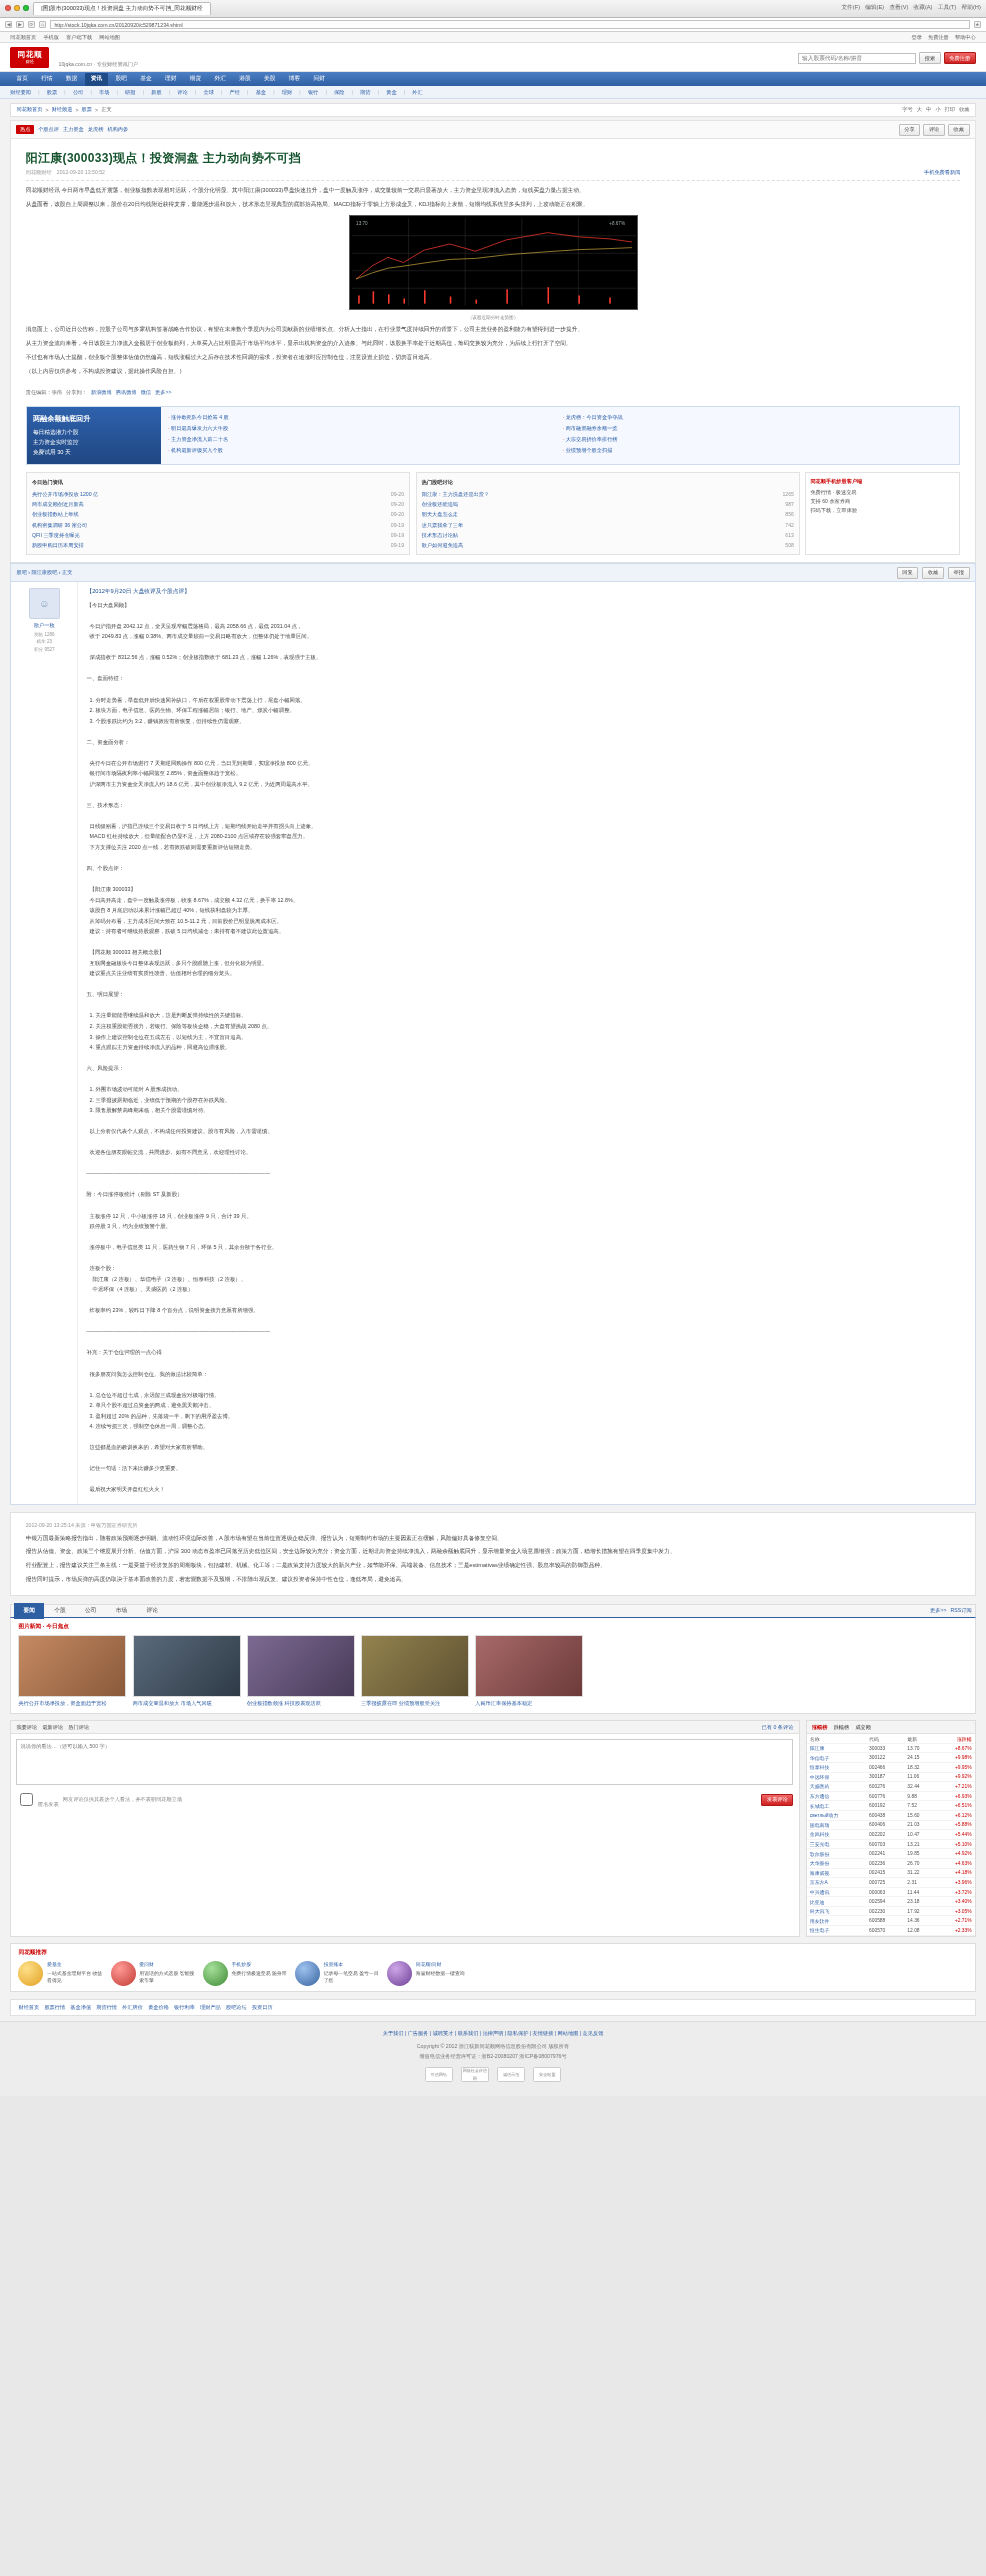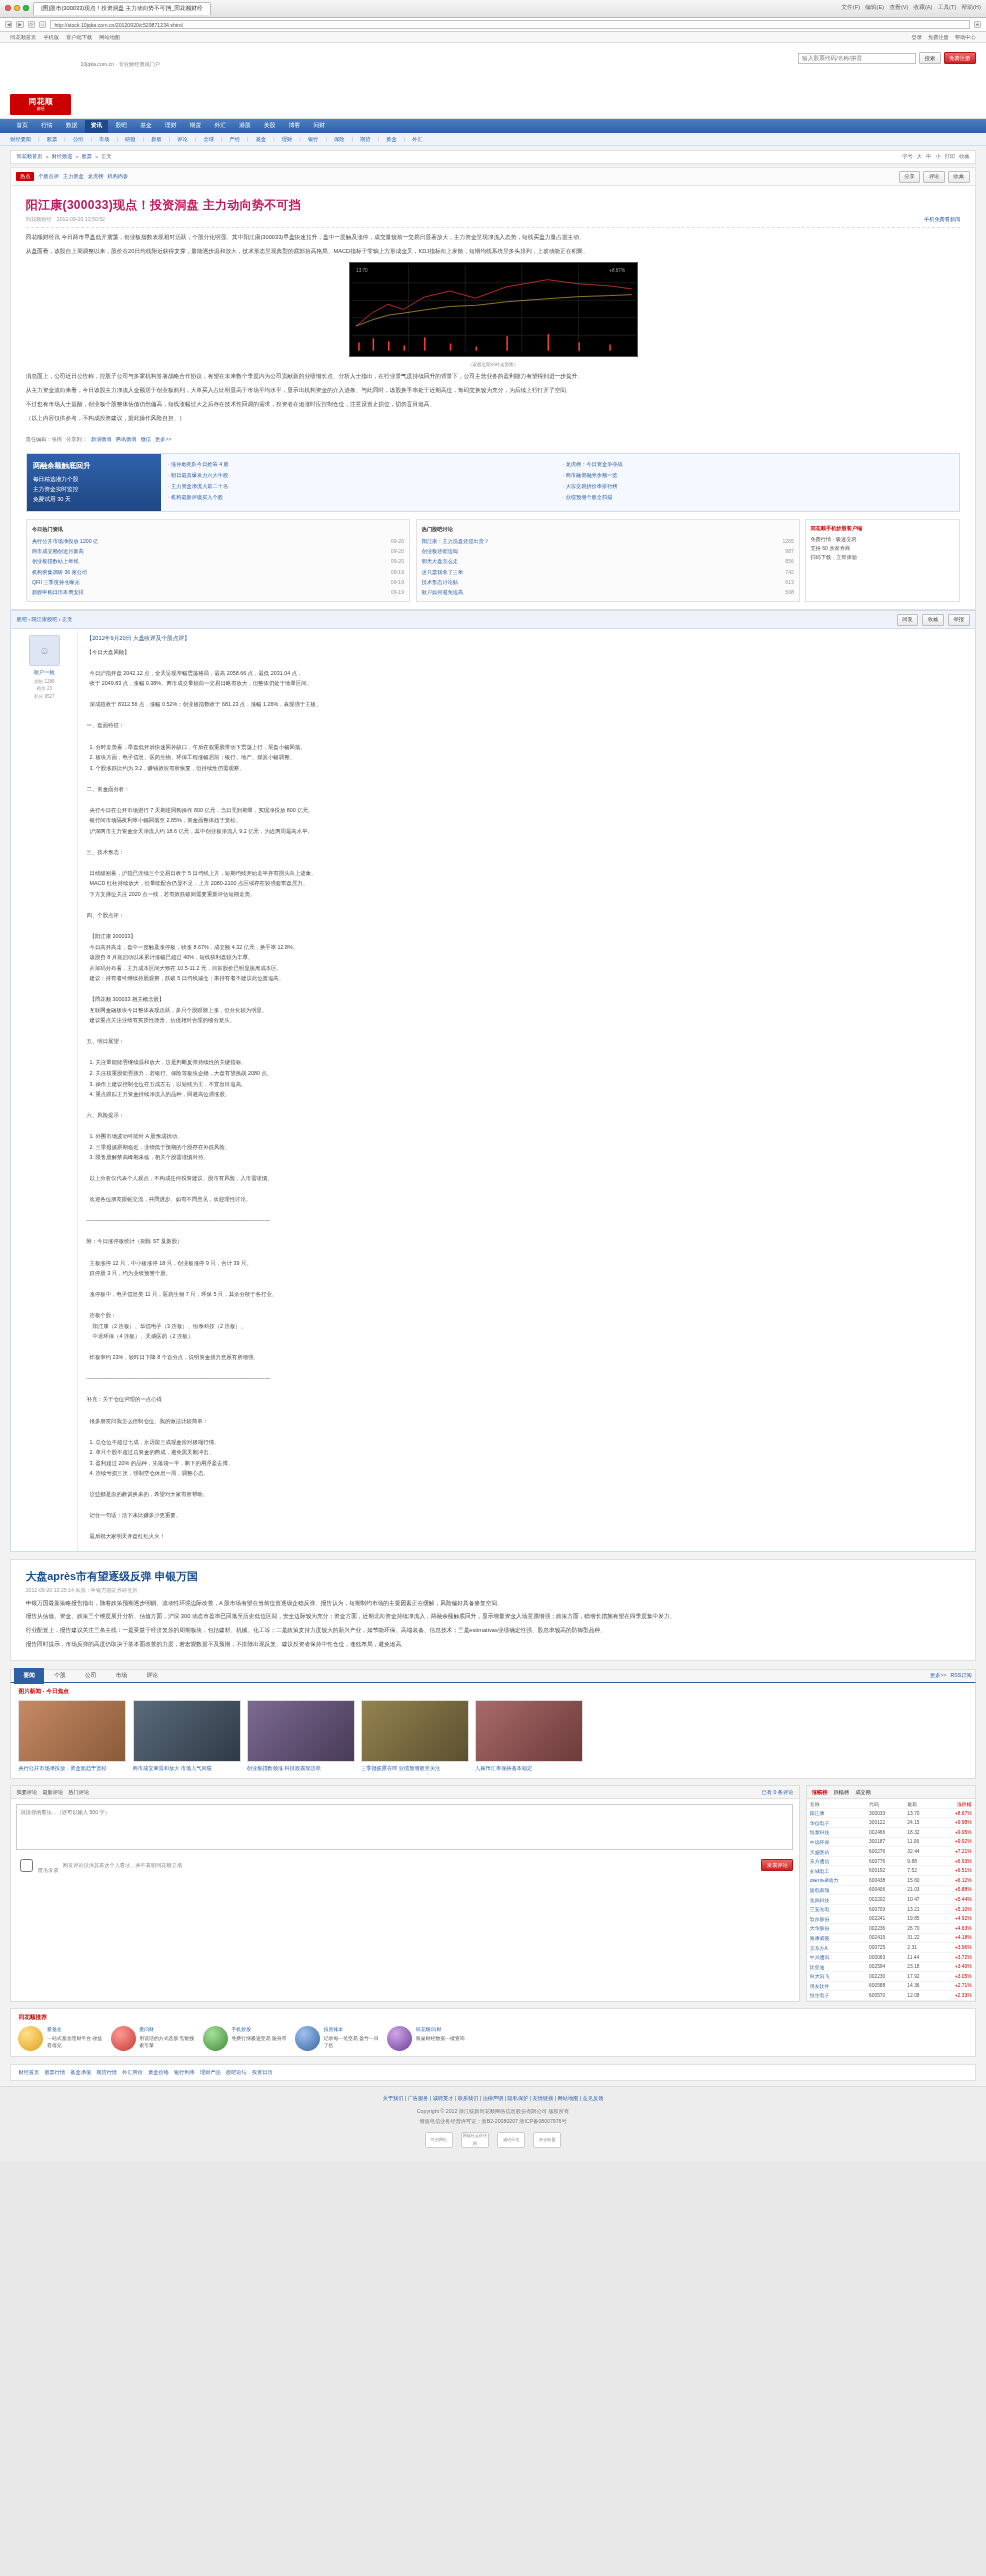--- a/index.html
+++ b/index.html
@@ -44,23 +44,23 @@
     background:#f7f7f7; border-bottom:0.5px solid #ddd; height:11.3px;
     display:flex; align-items:center; padding:0 10.3px; font-size:5.2px; color:#666; gap:7.2px;
   }
   .site-top .right { margin-left:auto; display:flex; gap:6.2px; }
 
   .site-header {
     background:#fff; padding:4.1px 10.3px 3.1px; display:flex; align-items:flex-start; gap:9.3px;
     border-bottom:0.5px solid #e3e3e3;
   }
   .logo {
-    width:61px;height:20.6px;background:#cc0000;color:#fff;border-radius:1.5px;
+    width:39px;height:20.6px;background:#cc0000;color:#fff;border-radius:1.5px;
     display:flex;flex-direction:column;align-items:center;justify-content:center;
-    font-weight:bold;font-size:7.7px;letter-spacing:0.5px;line-height:1.15;margin-top:47px;
+    font-weight:bold;font-size:7.7px;letter-spacing:0.5px;line-height:1.15;
   }
   .logo small{font-size:4.1px;font-weight:normal;letter-spacing:0;}
   .hdr-sub { font-size:5.2px;color:#777; padding-top:13.4px; }
   .hdr-search { margin-left:auto; display:flex; align-items:center; gap:3.1px; padding-top:5.2px;}
   .hdr-search input {
     width:118px;height:11.3px;border:0.5px solid #c0c0c0;padding:0 3.1px;font-size:5.7px;color:#666;
   }
   .btn-sm {
     background:linear-gradient(#fdfdfd,#e9e9e9); border:0.5px solid #bdbdbd; border-radius:1px;
     font-size:5.2px; padding:1.5px 4.6px; color:#444; cursor:pointer;
@@ -96,21 +96,21 @@
     background:#fafafa; border:0.5px solid #e4e4e4; padding:2.6px 5.2px;
   }
   .tag-red { background:#c00; color:#fff; font-size:5.2px; padding:1px 3.6px; border-radius:1px; }
   .toolbar-row .link { font-size:5.2px; color:#2a5ca5; }
   .toolbar-row .right { margin-left:auto; display:flex; gap:3.1px; }
 
   
   .content-wrap { margin:0 10.3px; background:#fff; border:0.5px solid #e0e0e0; border-top:none; }
   .article { padding:8.2px 14.4px 5.2px; }
   .article h1 {
-    color:#be185d; font-size:12px; margin:2.1px 0 2.1px; font-weight:bold; letter-spacing:0.3px;
+    color:#14532d; font-size:12px; margin:2.1px 0 2.1px; font-weight:bold; letter-spacing:0.3px;
   }
   .article .meta { font-size:5.2px; color:#999; display:flex; gap:5.2px; align-items:center; }
   .article .meta .right { margin-left:auto; color:#2a5ca5; }
   .article hr { border:none; border-top:0.5px dashed #ddd; margin:4.1px 0; }
   .article p { font-size:5.7px; line-height:1.85; color:#444; margin:3.6px 0; text-align:justify; }
 
   .chartbox {
     margin:5.2px auto; width:289px; background:#000; border:0.5px solid #555; padding:2.1px;
   }
   .chart-cap { text-align:center; font-size:4.6px; color:#888; margin-top:2.1px; }
@@ -621,21 +621,20 @@
 
   这些都是血的教训换来的，希望对大家有所帮助。
 
   记住一句话：活下来比赚多少更重要。
 
   最后祝大家明天开盘红红火火！</pre>
     </div>
   </div>
 
   <div class="art2">
-    <h1>大盘après市有望逐级反弹  申银万国</h1>
     <div class="meta">2012-09-20 13:25:14   来源：申银万国证券研究所</div>
     <p>申银万国最新策略报告指出，随着政策预期逐步明朗、流动性环境边际改善，A 股市场有望在当前位置逐级企稳反弹。报告认为，短期制约市场的主要因素正在缓解，风险偏好具备修复空间。</p>
     <p>报告从估值、资金、政策三个维度展开分析。估值方面，沪深 300 动态市盈率已回落至历史低位区间，安全边际较为充分；资金方面，近期北向资金持续净流入，两融余额触底回升，显示增量资金入场意愿增强；政策方面，稳增长措施有望在四季度集中发力。</p>
     <p>行业配置上，报告建议关注三条主线：一是受益于经济复苏的周期板块，包括建材、机械、化工等；二是政策支持力度较大的新兴产业，如节能环保、高端装备、信息技术；三是estimativas业绩确定性强、股息率较高的防御型品种。</p>
     <p>报告同时提示，市场反弹的高度仍取决于基本面改善的力度，若宏观数据不及预期，不排除出现反复。建议投资者保持中性仓位，逢低布局，避免追高。</p>
   </div>
 
   <div class="tabs-bar">
     <div class="tab active">要闻</div>
     <div class="tab">个股</div>

